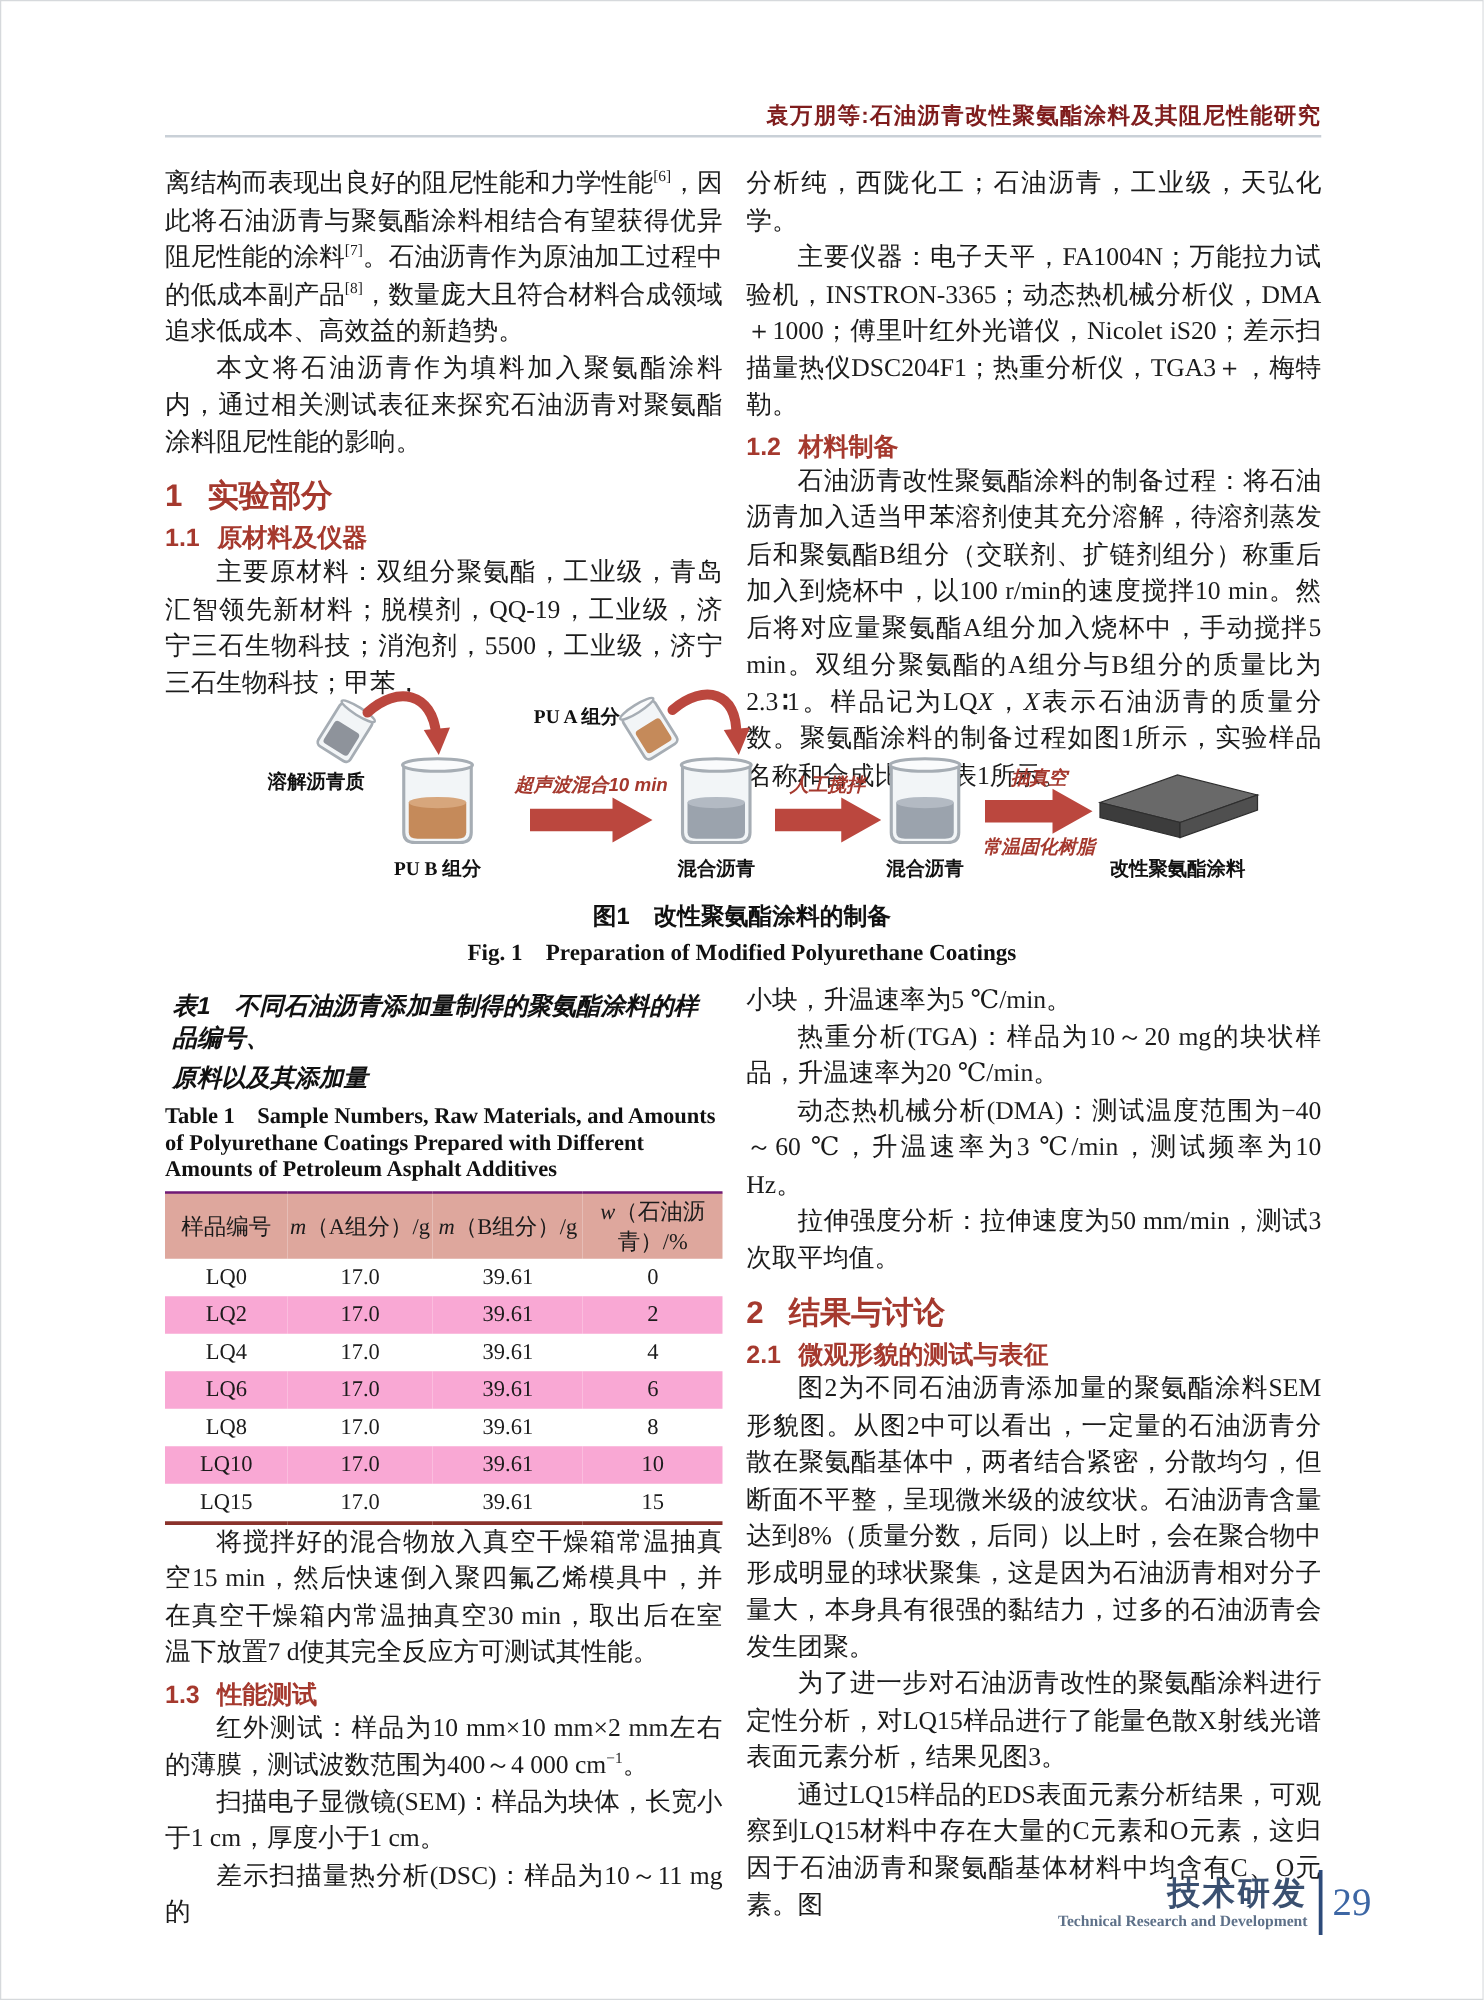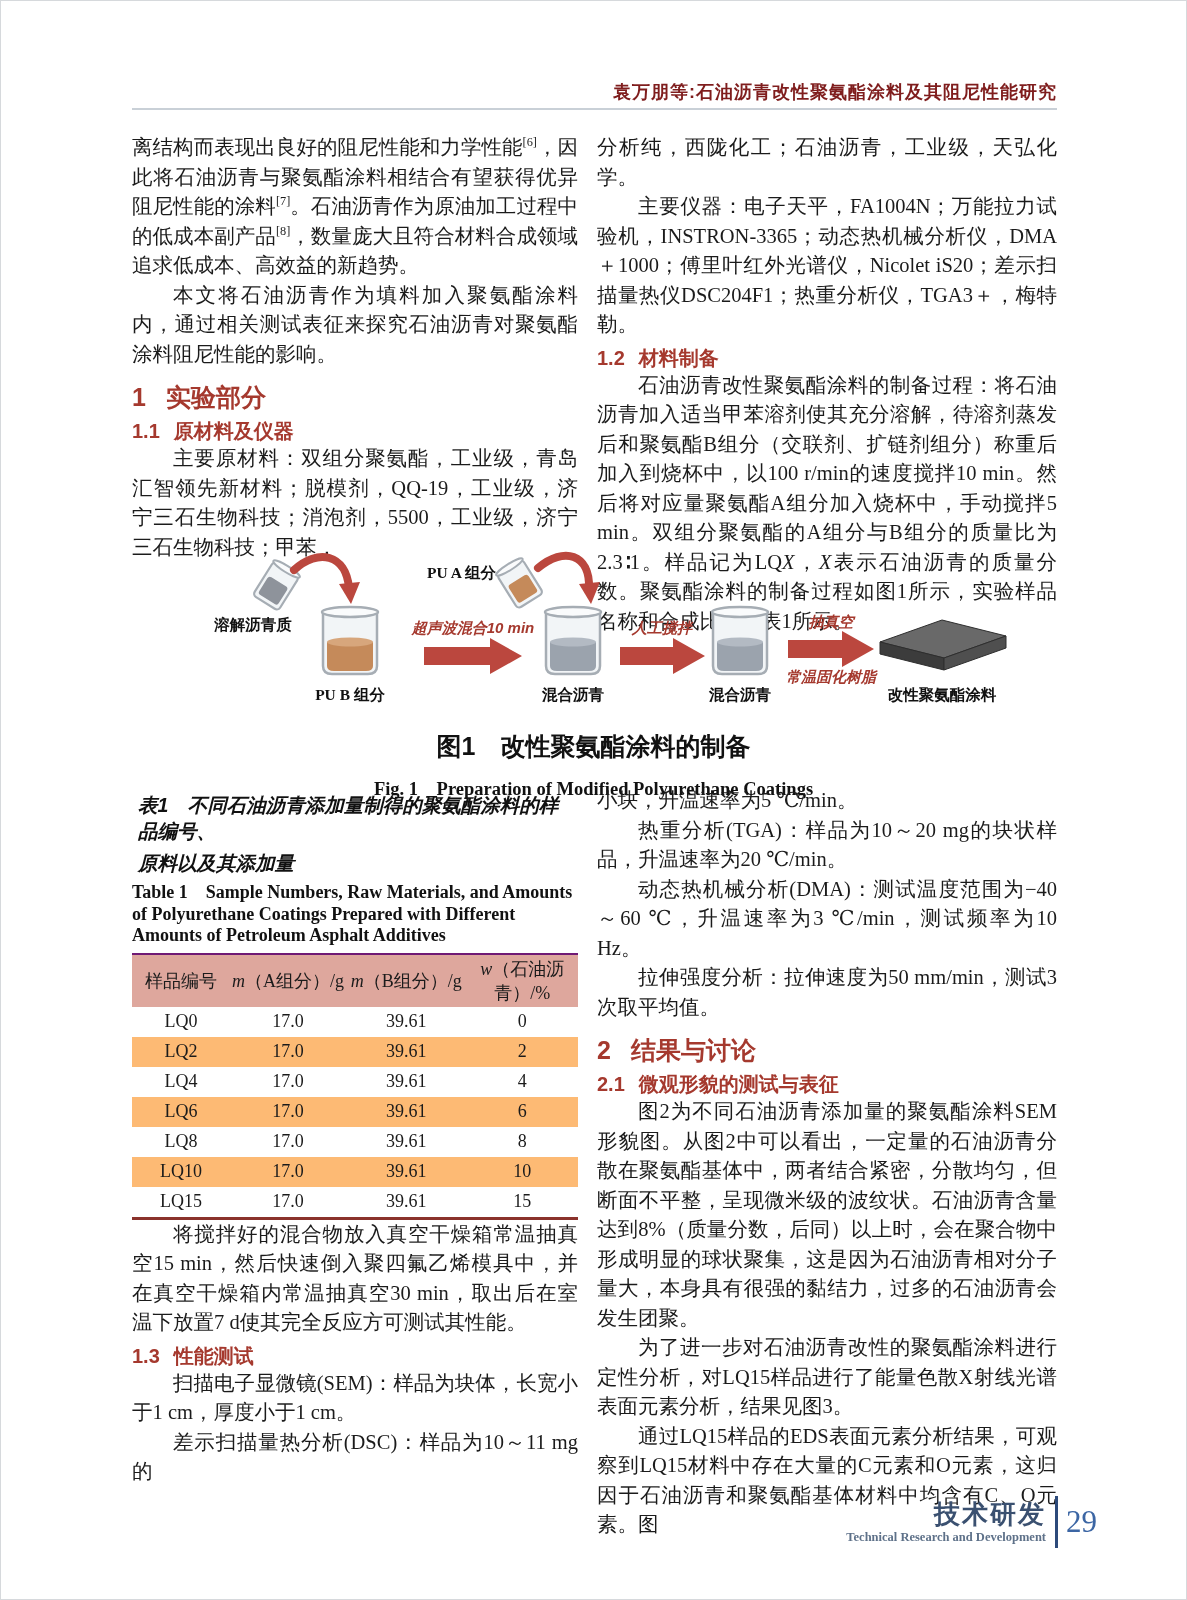--- a/index.html
+++ b/index.html
@@ -23,31 +23,31 @@
          font-size:25px;line-height:32px;font-weight:700;}
   .sec-num{margin-right:20px;}
   h3.subsec{margin:5px 0 0 0;font-family:"Liberation Sans",sans-serif;color:#A5392E;
          font-size:20px;line-height:26px;font-weight:700;}
   .subsec-num{margin-right:14px;}
   
   .figure{position:absolute;left:128px;top:546px;width:930px;height:164px;}
   .fig-label{font:600 15.5px "Liberation Serif",serif;fill:#111;}
   .fig-label-red{font:italic 700 15px "Liberation Sans",sans-serif;fill:#A5392E;}
   .figcap{position:absolute;left:0;top:716px;width:1187px;text-align:center;}
-  .figcap-cn{margin:17px;font-family:"Liberation Sans",sans-serif;font-weight:700;font-size:25px;line-height:27px;color:#111;}
+  .figcap-cn{margin:4px;font-family:"Liberation Sans",sans-serif;font-weight:700;font-size:19px;line-height:27px;color:#111;}
   .figcap-en{margin:0;font-weight:700;font-size:18.5px;line-height:25px;color:#111;}
   
   .tbl-title-cn{margin:6px;font-family:"Liberation Sans",sans-serif;
         font-weight:700;font-size:19.5px;line-height:26px;color:#111;font-style:italic;}
   .tbl-title-en{margin:2px 0 6px 0;text-align:left;font-weight:700;font-size:18px;line-height:21.5px;color:#111;}
   table.data{width:100%;border-collapse:collapse;table-layout:fixed;
         border-top:2px solid #701a75;border-bottom:3px solid #8A322B;font-size:18px;}
   table.data th{font-weight:400;background:#DEA79D;height:30px;padding:2px 1px;text-align:center;}
   table.data td{height:28px;padding:1px 1px;text-align:center;}
-  tr.alt td{background:#fdba74;}
+  tr.alt td{background:#f9a8d4;}
   
   .after-table{margin-top:12px;}
   
   .footer{position:absolute;top:1496px;right:90px;display:flex;align-items:center;margin-left:20px;}
   .f-txt{text-align:right;margin-right:9px;}
   .f-cn{font-family:"Liberation Sans",sans-serif;font-weight:700;font-size:26px;line-height:30px;
         color:#3A5070;letter-spacing:2px;}
   .f-en{font-weight:700;font-size:12.5px;line-height:16px;color:#5E7189;}
   .f-bar{width:3px;height:52px;background:#2D4A7A;margin-right:8px;}
   .f-no{font-size:31px;color:#3C66A4;}
@@ -203,20 +203,21 @@
         <tr>
           <td>LQ15</td>
             <td>17.0</td>
             <td>39.61</td>
             <td>15</td>
         </tr>
       </tbody>
     </table>
     <p class="body ind after-table">将搅拌好的混合物放入真空干燥箱常温抽真空15 min，然后快速倒入聚四氟乙烯模具中，并在真空干燥箱内常温抽真空30 min，取出后在室温下放置7 d使其完全反应方可测试其性能。</p>
     <h3 class="subsec"><span class="subsec-num">1.3</span><span>性能测试</span></h3>
+    <p class="body ind"><span>红外测试：样品为10 mm×10 mm×2 mm左右的薄膜，测试波数范围为400～4 000 cm</span><sup>−1</sup><span>。</span></p>
     <p class="body ind">扫描电子显微镜(SEM)：样品为块体，长宽小于1 cm，厚度小于1 cm。</p>
     <p class="body ind">差示扫描量热分析(DSC)：样品为10～11 mg的</p>
   </div>
 
   <div class="col" id="col-right-bottom">
     <p class="body">小块，升温速率为5 ℃/min。</p>
     <p class="body ind">热重分析(TGA)：样品为10～20 mg的块状样品，升温速率为20 ℃/min。</p>
     <p class="body ind">动态热机械分析(DMA)：测试温度范围为−40～60 ℃，升温速率为3 ℃/min，测试频率为10 Hz。</p>
     <p class="body ind">拉伸强度分析：拉伸速度为50 mm/min，测试3次取平均值。</p>
     <h2 class="sec"><span class="sec-num">2</span><span>结果与讨论</span></h2>

